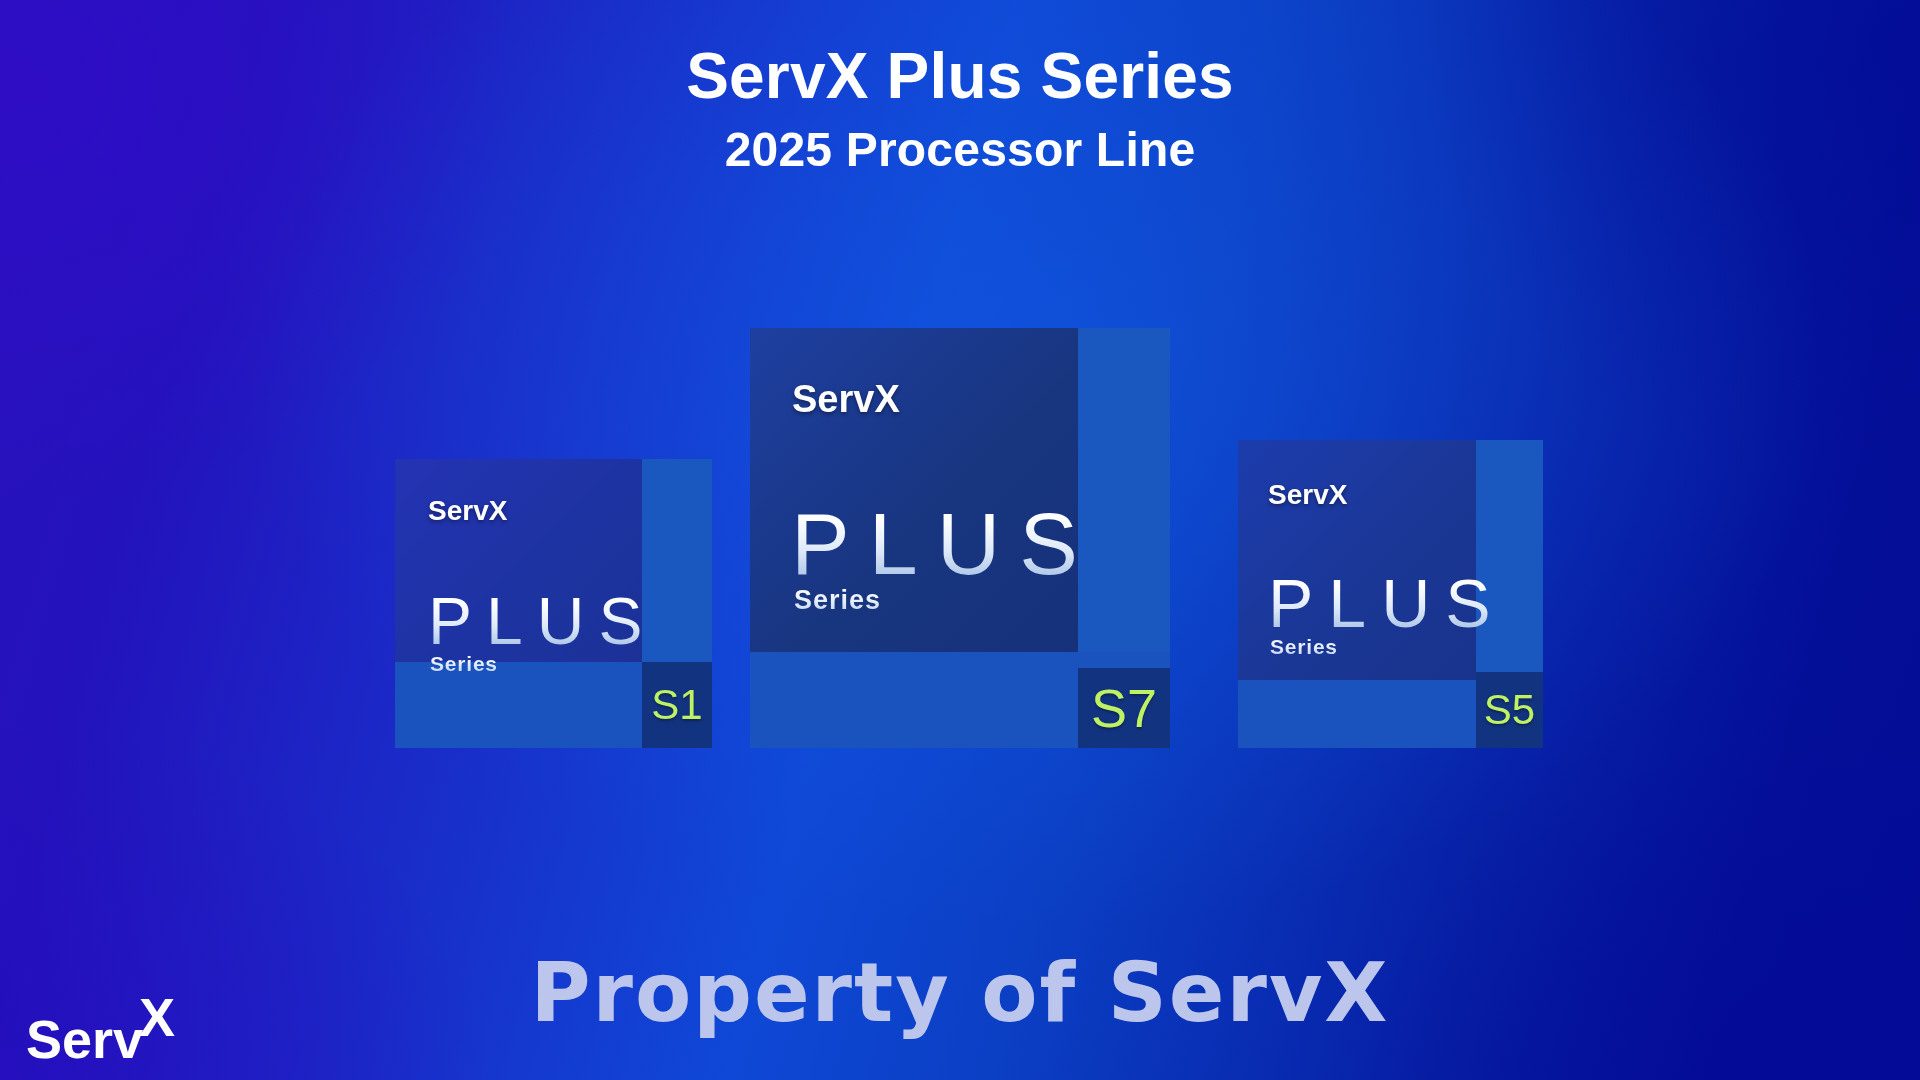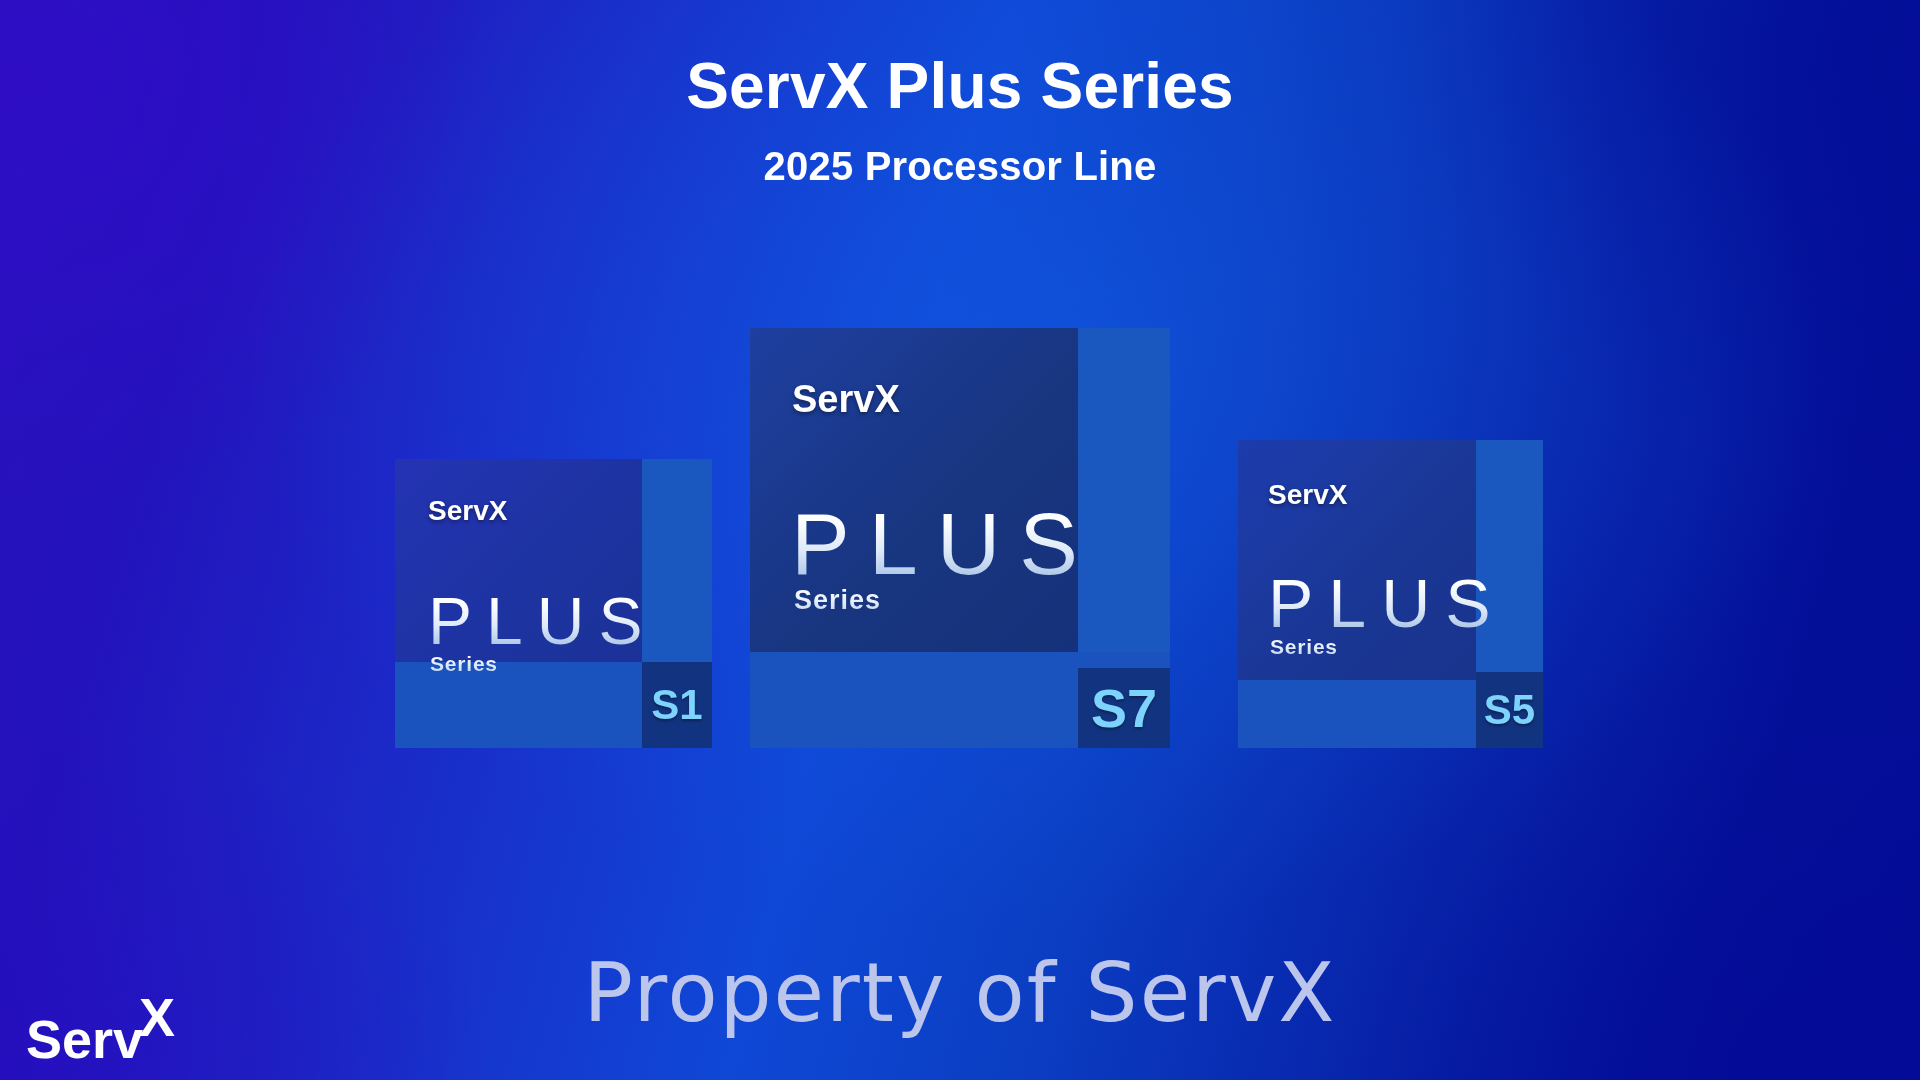--- a/index.html
+++ b/index.html
@@ -38,32 +38,32 @@
   
   .header {
     position: absolute;
     top: 0;
     left: 0;
     width: 1920px;
     text-align: center;
     z-index: 5;
   }
   .header-title {
-    margin: 12px;
+    margin: 2px;
     padding-top: 42px;
     font-size: 64px;
     font-weight: bold;
     color: #ffffff;
     letter-spacing: 0.2px;
     line-height: 1.02;
   }
   .header-subtitle {
     margin: 0;
     padding-top: 14px;
-    font-size: 40px;
+    font-size: 48px;
     font-weight: bold;
     color: #ffffff;
     letter-spacing: 0.2px;
     line-height: 1.05;
   }
 
   
   .cards-row {
     position: absolute;
     left: 0;
@@ -111,22 +111,22 @@
   .chip-badge {
     position: absolute;
     right: 0;
     bottom: 0;
     background: #123480;
     display: flex;
     align-items: center;
     justify-content: center;
   }
   .chip-badge-text {
-    color: #7dd3fc;
-    font-weight: bold;
+    color: #bef264;
+    font-weight: normal;
     line-height: 1;
     text-shadow: 0 2px 3px rgba(0,0,0,0.35);
   }
   .chip-brand {
     position: absolute;
     color: #ffffff;
     font-weight: bold;
     line-height: 1;
     text-shadow: 0 2px 4px rgba(0,0,0,0.40);
     z-index: 3;
@@ -157,21 +157,21 @@
   
   .watermark {
     position: absolute;
     left: 0;
     width: 1920px;
     top: 952px;
     text-align: center;
     z-index: 6;
     font-family: "DejaVu Sans", sans-serif;
     font-size: 82px;
-    font-weight: normal;
+    font-weight: bold;
     color: #bcc6ec;
     letter-spacing: 2px;
     line-height: 1;
   }
 
   
   .corner-logo {
     position: absolute;
     left: 26px;
     bottom: 14px;

